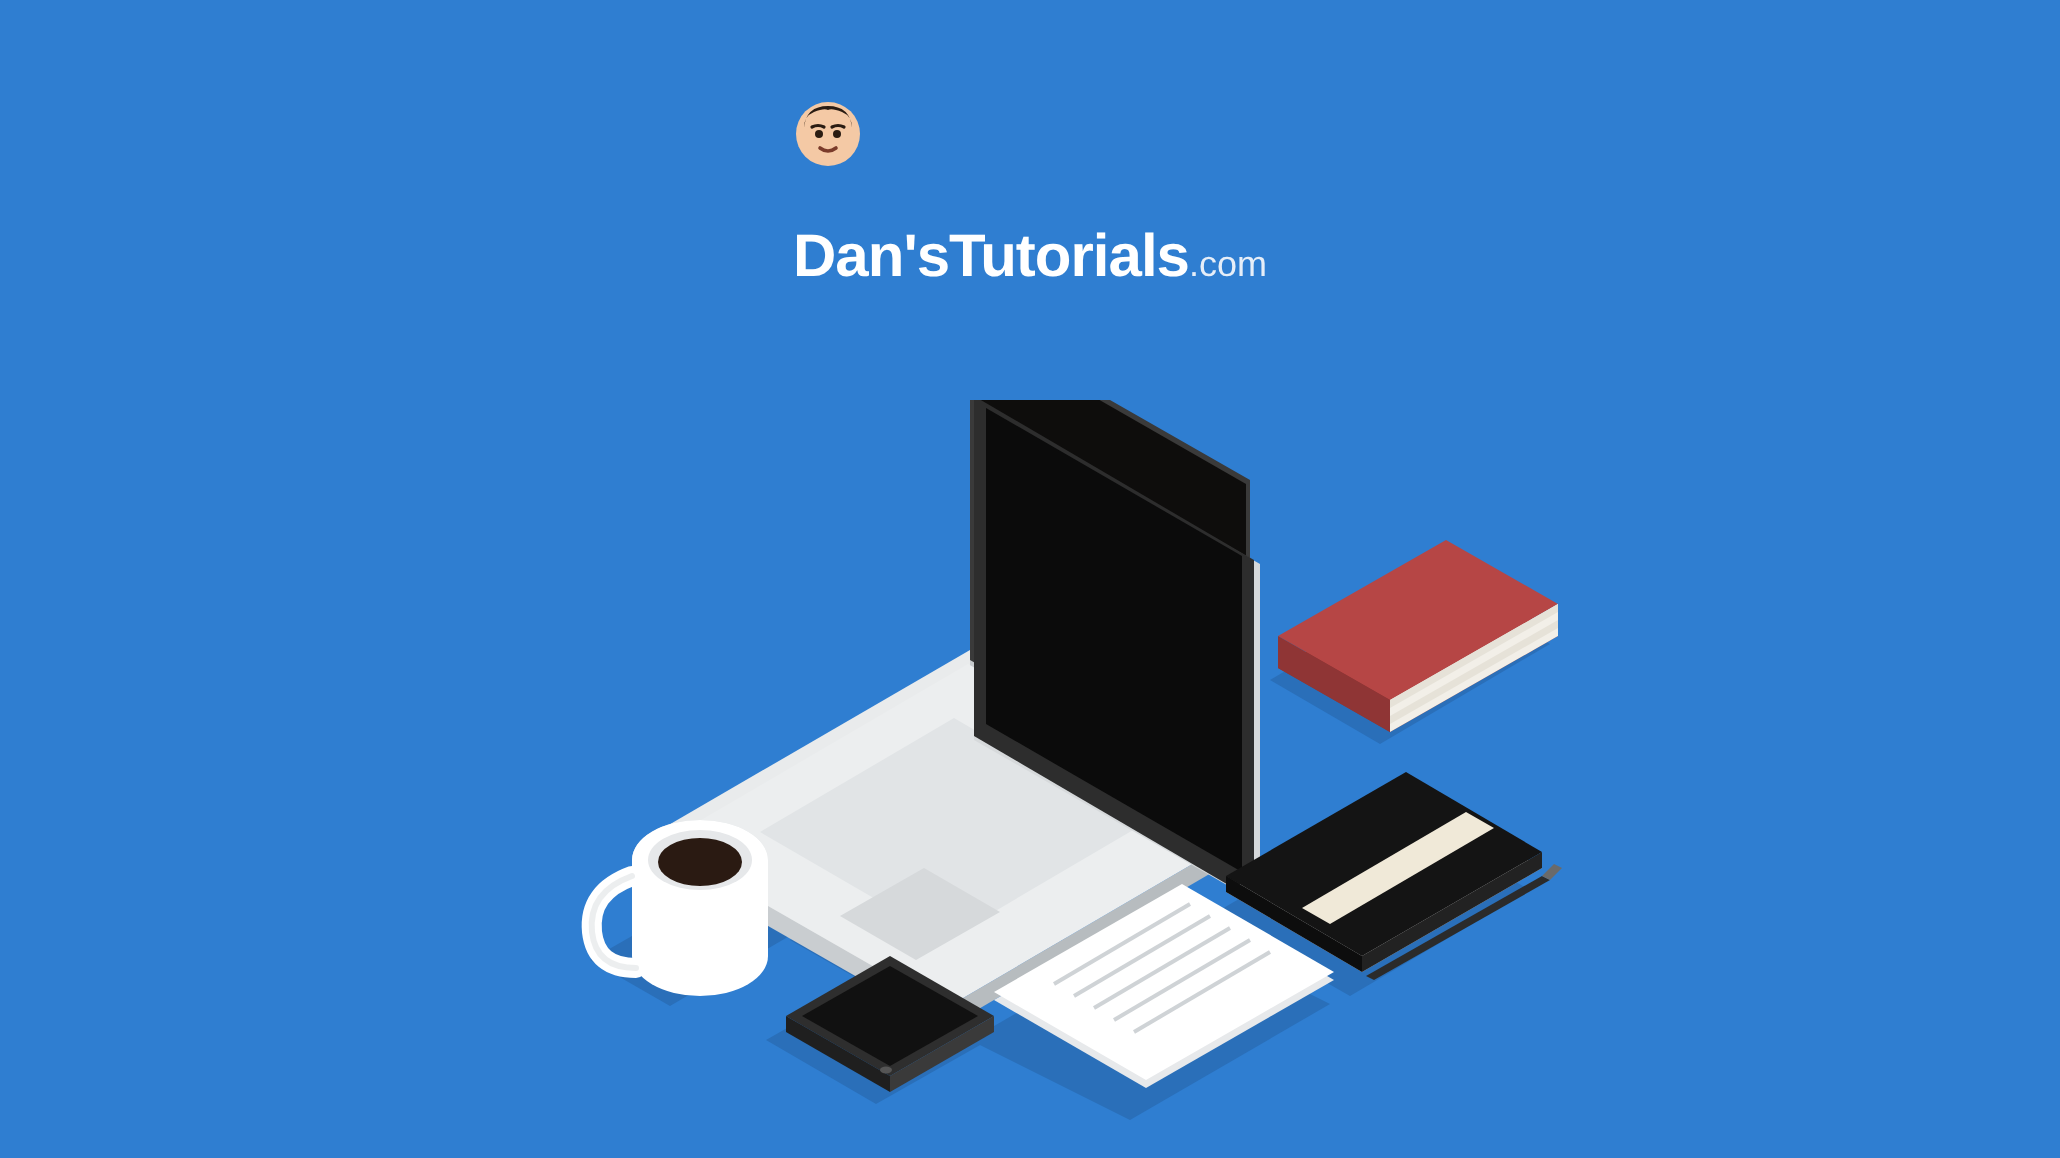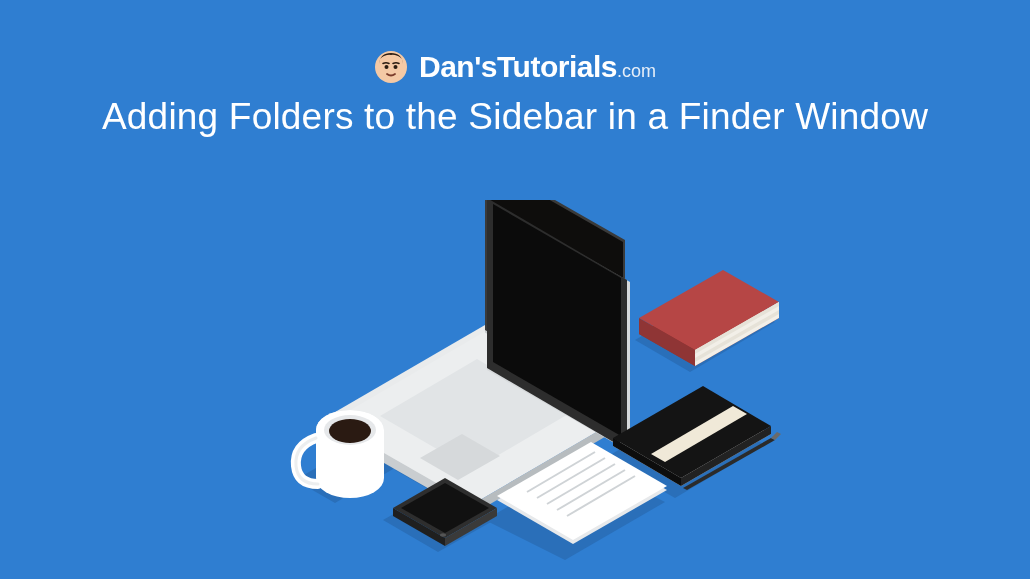--- a/index.html
+++ b/index.html
@@ -10,23 +10,24 @@
       font-family: "Helvetica Neue", "Segoe UI", Arial, sans-serif;
       overflow: hidden;
       position: relative;
     }
     .header {
       text-align: center;
       padding-top: 50px;
     }
     .brand {
       display: inline-flex;
-      align-items: flex-end;
-      gap: 11px;
+      align-items: flex-start;
+      gap: 28px;
       color: #fff;
+      flex-direction: column;
     }
     .avatar {
       width: 34px;
       height: 34px;
       display: inline-block;
     }
     .brand-text {
       font-weight: 700;
       color: #fff;
       font-size: 30px;
@@ -66,21 +67,20 @@
         <circle cx="21.5" cy="17" r="2" fill="#2a1c12"></circle>
         <path d="M9 13.5 Q12 12 15 13.5" stroke="#2a1c12" stroke-width="1.6" fill="none" stroke-linecap="round"></path>
         <path d="M19 13.5 Q22 12 25 13.5" stroke="#2a1c12" stroke-width="1.6" fill="none" stroke-linecap="round"></path>
         <path d="M13 24 Q17 27 21 24" stroke="#7a3b2a" stroke-width="1.8" fill="none" stroke-linecap="round"></path>
       </svg>
     </span>
     <span>
       <span class="brand-text">Dan'sTutorials</span><span class="brand-suffix">.com</span>
     </span>
   </div>
-  <div class="headline">Adding Folders to the Sidebar in a Finder Window</div>
 </div>
 
 <div class="art">
   <svg viewBox="0 0 560 360" width="560" height="360">
 
     <polygon points="160,270 230,310 300,270 230,230" fill="#2a6fb9"></polygon>
     <polygon points="60,280 100,303 170,262 130,240" fill="#2a6fb9"></polygon>
     <polygon points="148,320 203,352 263,318 208,286" fill="#2a6fb9"></polygon>
     <polygon points="250,320 330,360 430,302 350,262" fill="#2a6fb9"></polygon>
     <polygon points="370,258 440,298 530,245 460,205" fill="#2a6fb9"></polygon>

